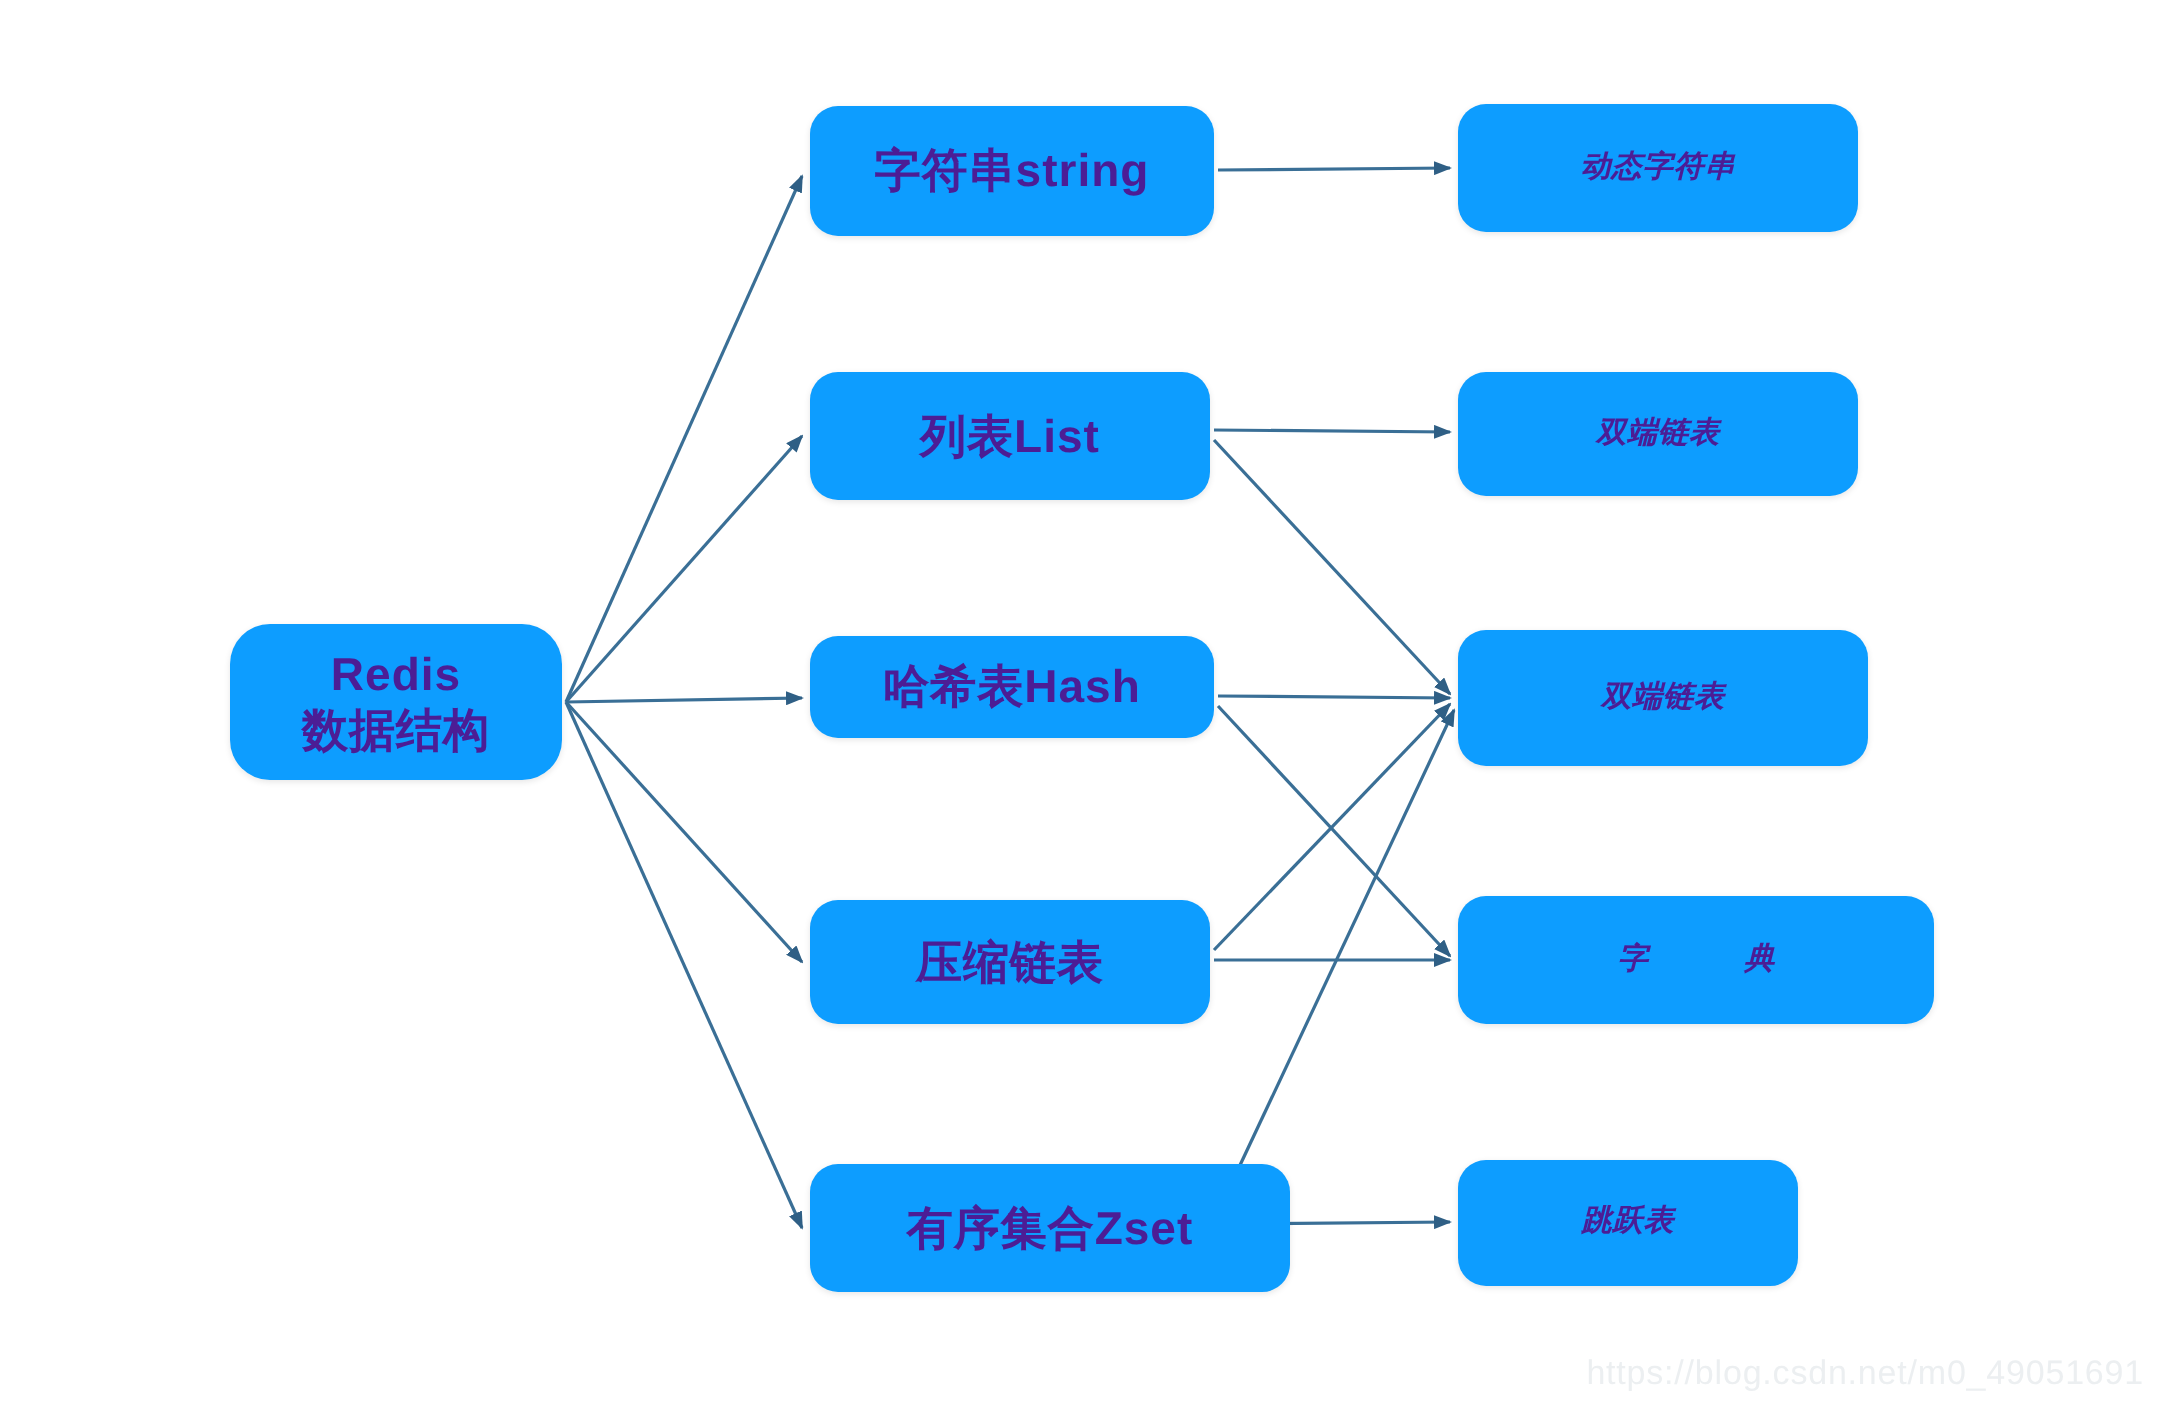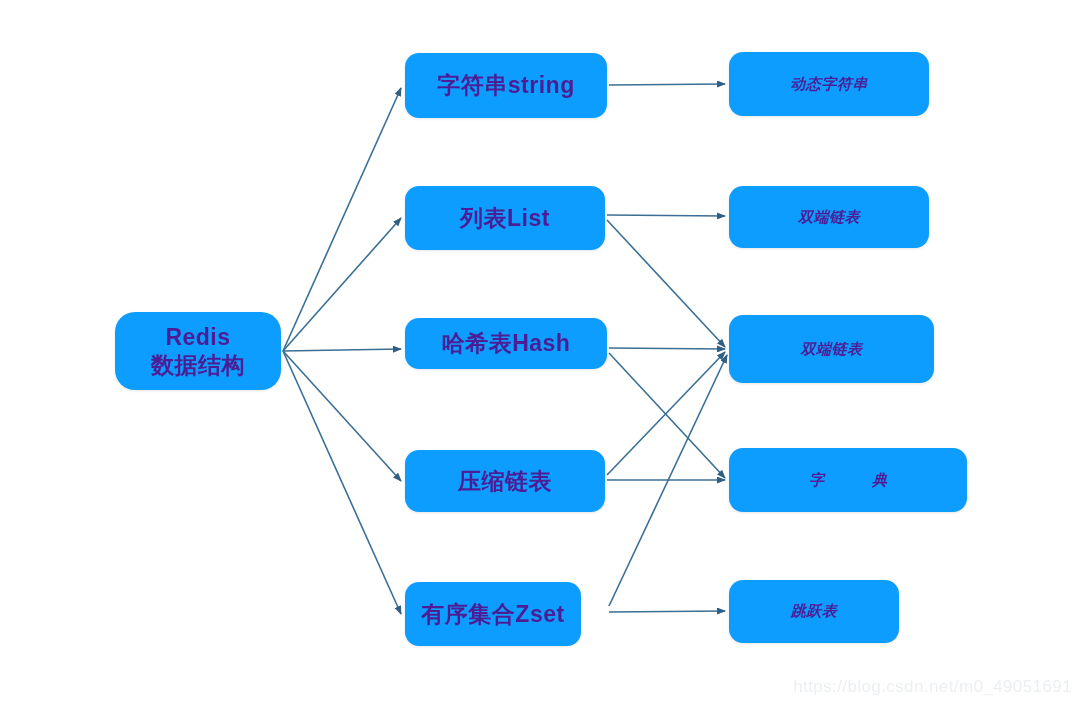--- a/index.html
+++ b/index.html
@@ -112,21 +112,21 @@
       </div>
       <div class="node node-mid" style="left: 405px; top: 186px; width: 200px; height: 64px;">
         <span class="node-label">列表List</span>
       </div>
       <div class="node node-mid" style="left: 405px; top: 318px; width: 202px; height: 51px;">
         <span class="node-label">哈希表Hash</span>
       </div>
       <div class="node node-mid" style="left: 405px; top: 450px; width: 200px; height: 62px;">
         <span class="node-label">压缩链表</span>
       </div>
-      <div class="node node-mid" style="left: 405px; top: 582px; width: 176px; height: 64px;">
+      <div class="node node-mid" style="left: 405px; top: 582px; width: 240px; height: 64px;">
         <span class="node-label">有序集合Zset</span>
       </div>
       <div class="node node-leaf" style="left: 729px; top: 52px; width: 200px; height: 64px;">
         <span class="node-label">动态字符串</span>
       </div>
       <div class="node node-leaf" style="left: 729px; top: 186px; width: 200px; height: 62px; text-align: right;">
         <span class="node-label">双端链表</span>
       </div>
       <div class="node node-leaf" style="left: 729px; top: 315px; width: 205px; height: 68px;">
         <span class="node-label">双端链表</span>

